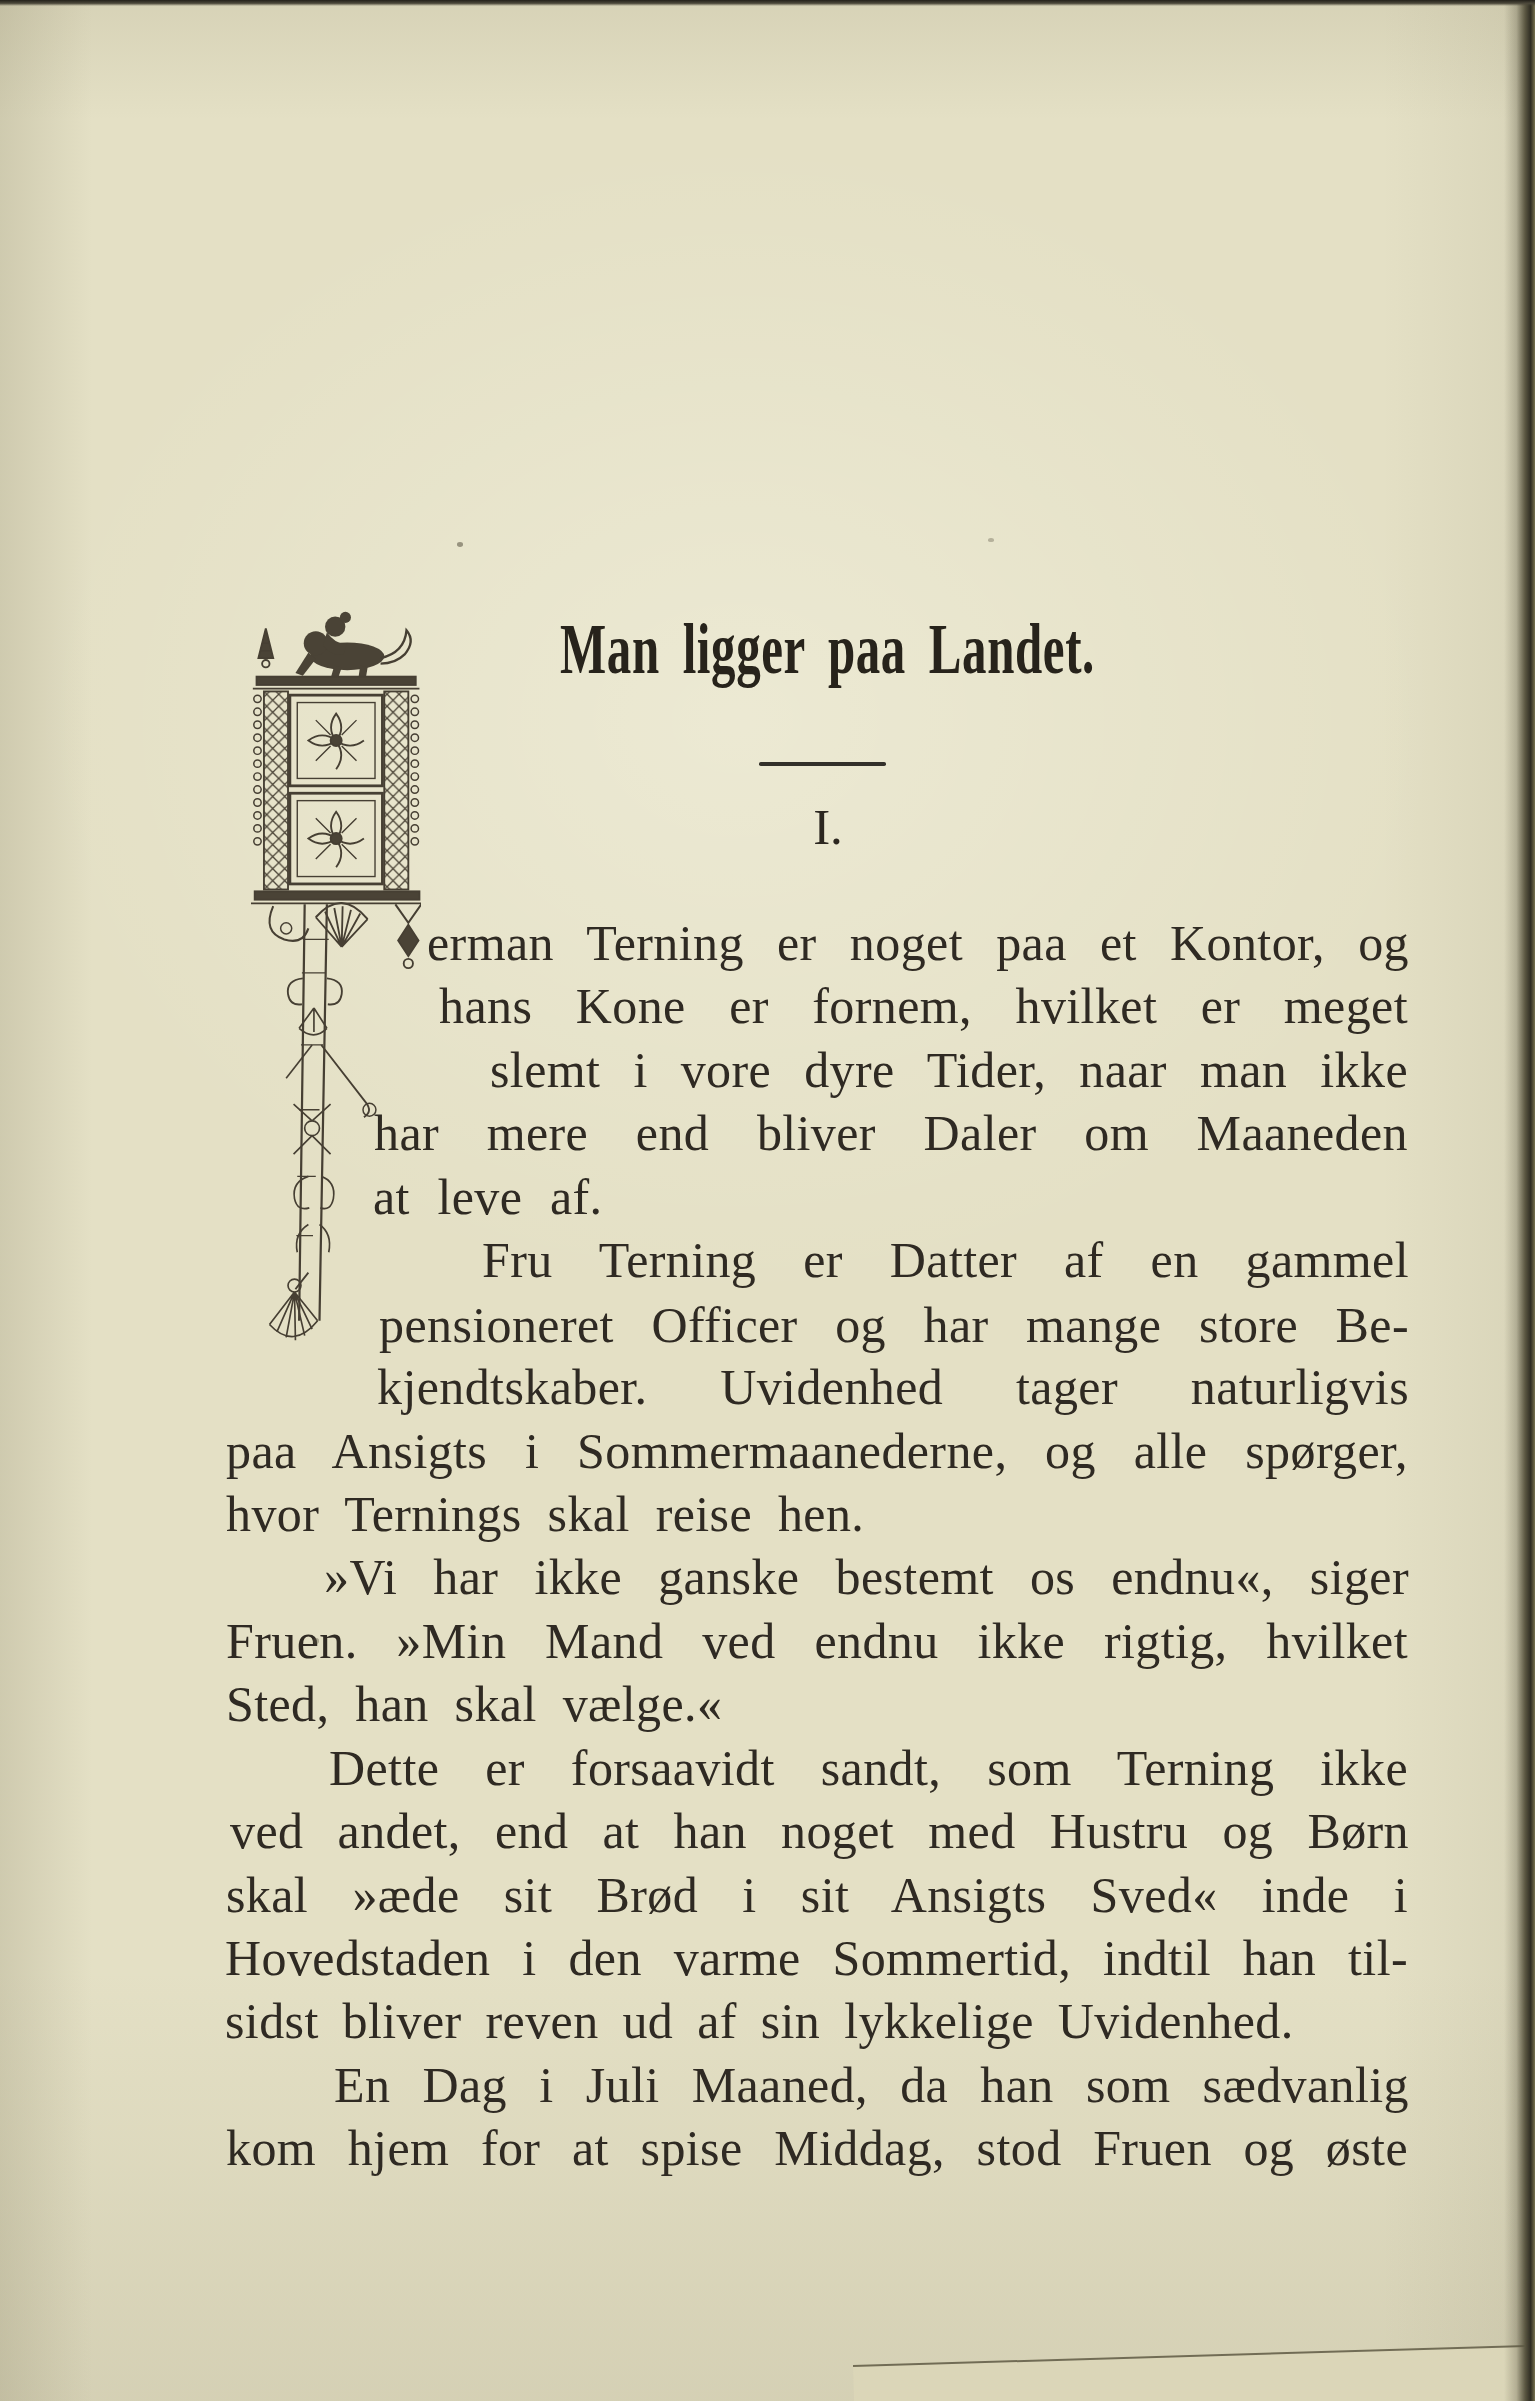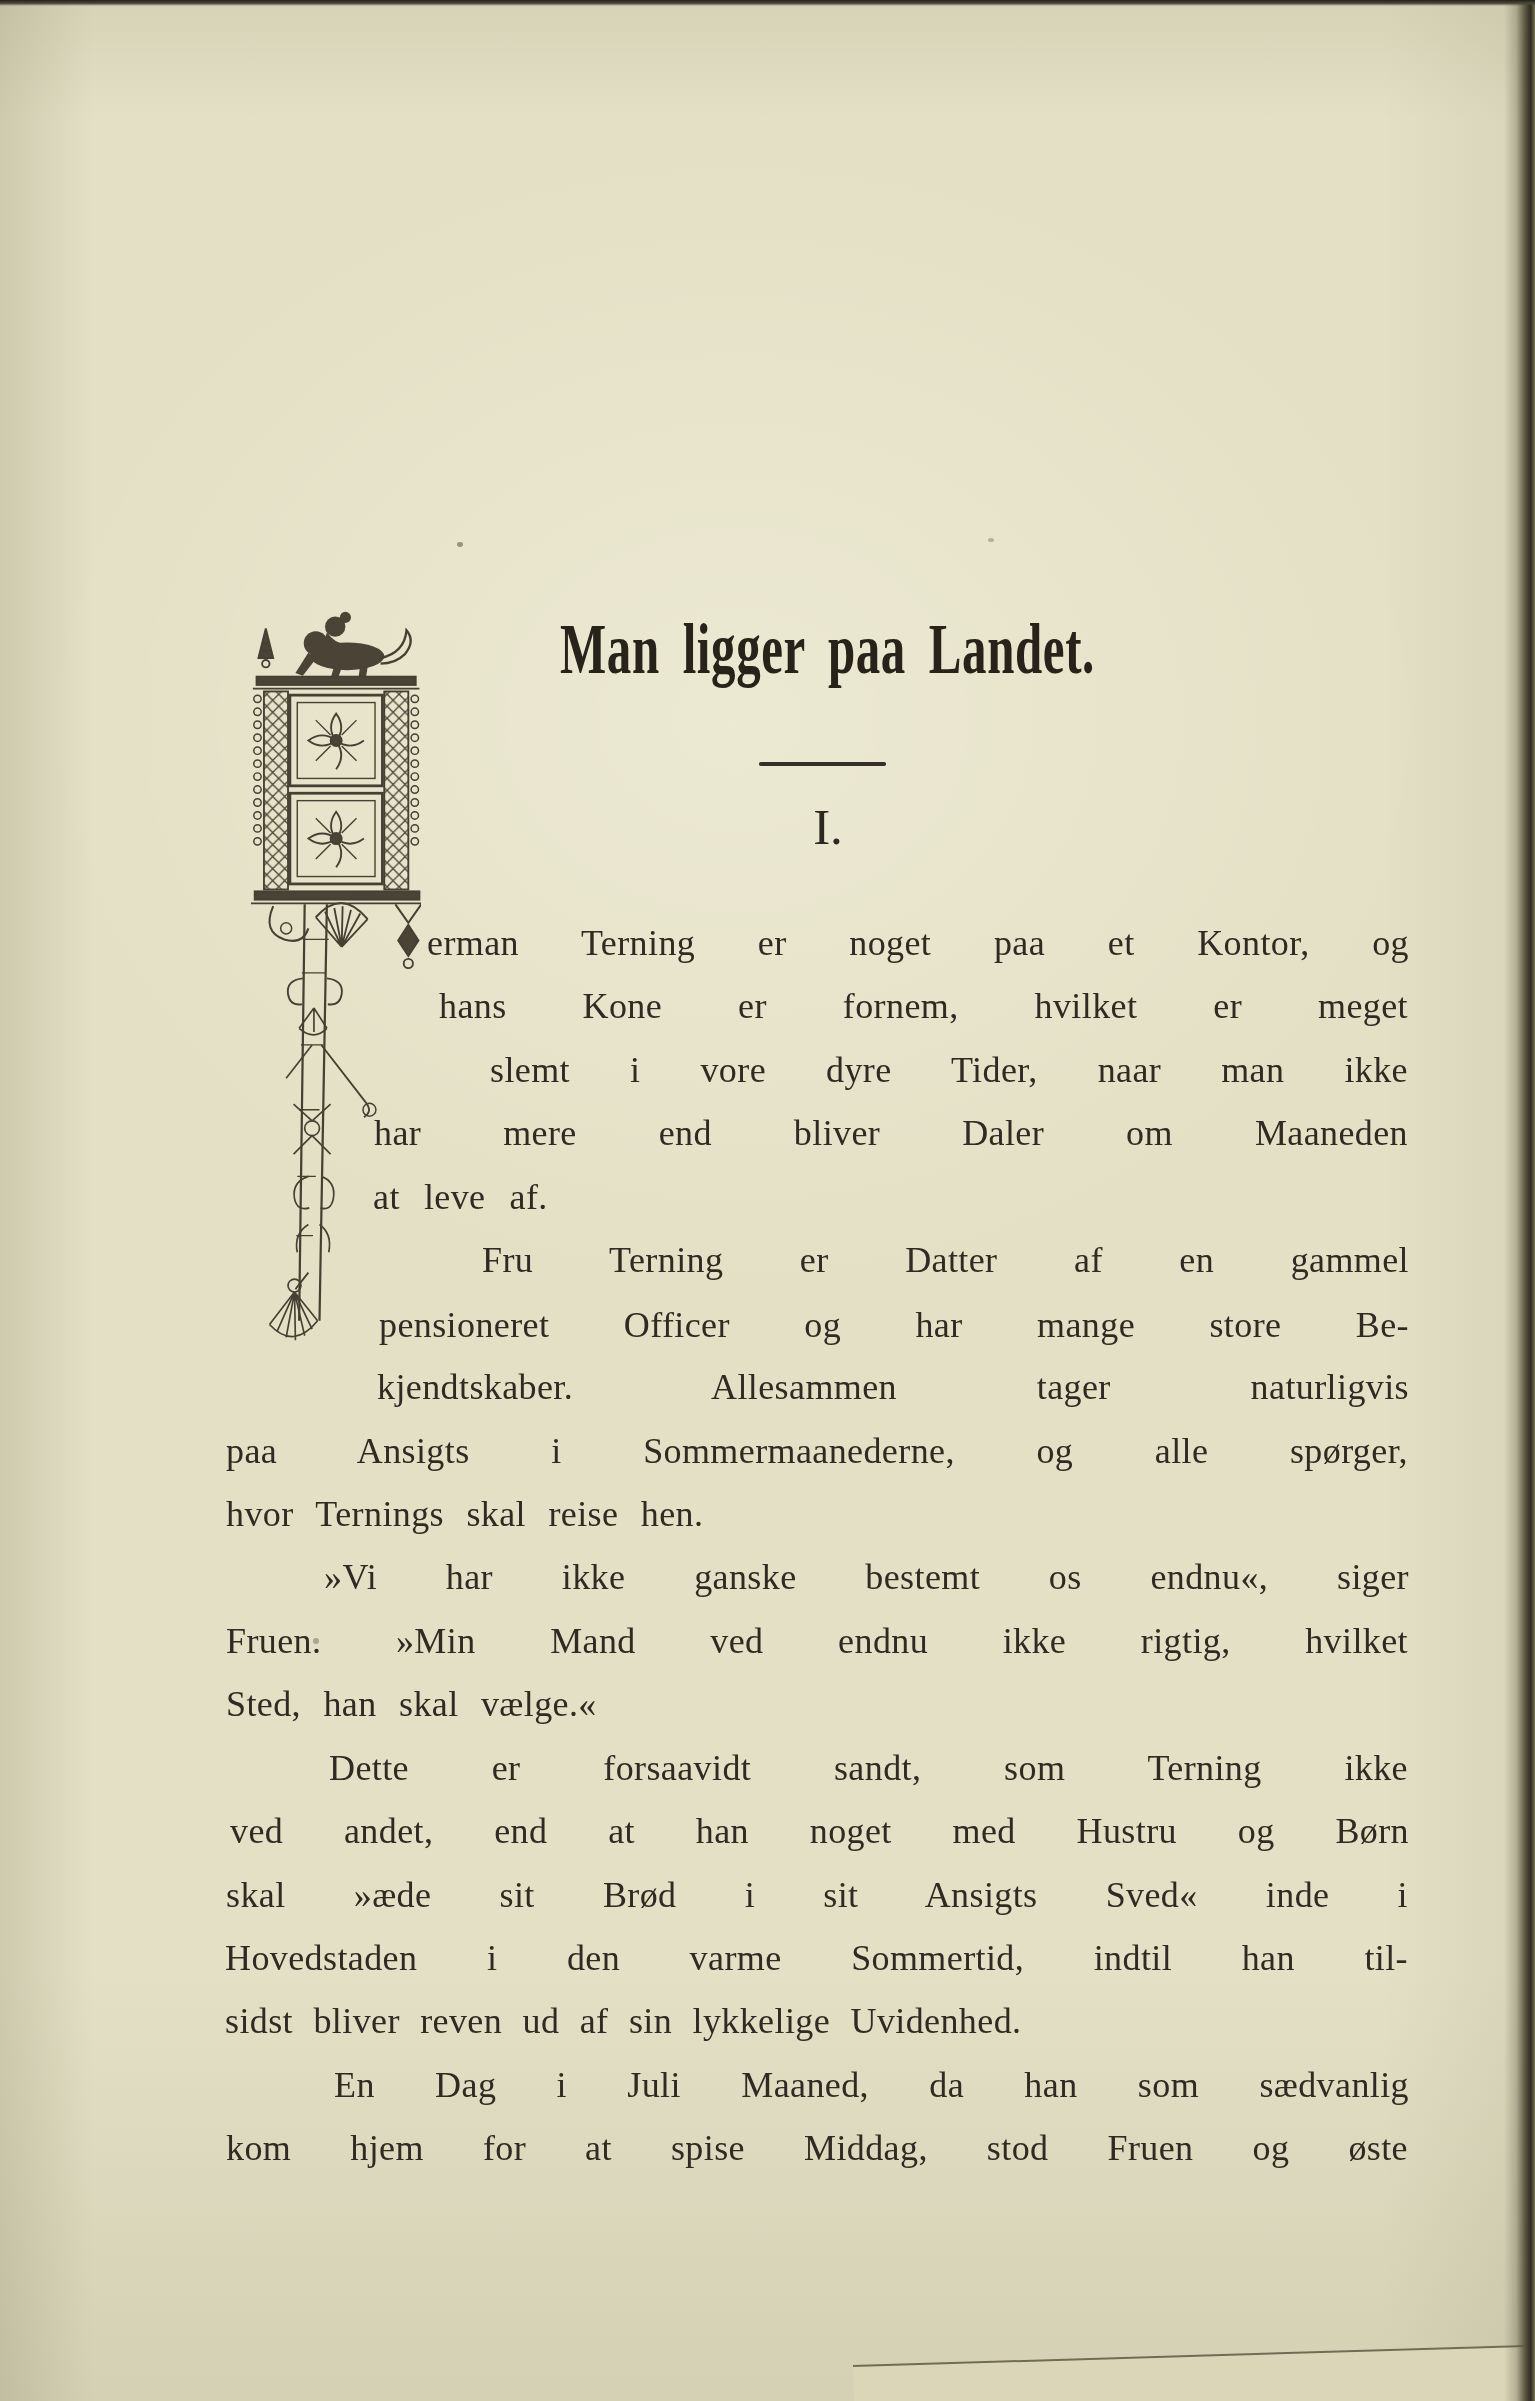--- a/index.html
+++ b/index.html
@@ -26,21 +26,21 @@
     position:absolute;left:340px;top:599px;width:975px;height:110px;
     text-align:center;font-weight:bold;font-size:72px;line-height:101px;
     letter-spacing:0.9px;word-spacing:14.7px;color:#27231b;
     transform:scaleX(0.68);transform-origin:50% 50%;white-space:nowrap;
   }
   .rule{position:absolute;left:759px;top:762px;width:127px;height:3.7px;background:#33302a;border-radius:1.8px;}
   .numeral{position:absolute;left:736px;top:798px;width:184px;text-align:center;
     font-size:51px;line-height:59px;color:#2c2720;}
 
   .bodyline{
-    position:absolute;height:63px;line-height:63px;font-size:36px;
+    position:absolute;height:63px;line-height:63px;font-size:50px;
     letter-spacing:0.4px;word-spacing:9.2px;white-space:nowrap;color:#2f2a23;
   }
   .j{white-space:normal;text-align:justify;text-align-last:justify;}
   .ornament{position:absolute;left:230px;top:610px;width:191px;height:745px;}
 </style>
 </head>
 <body>
 
 <div id="page">
 
@@ -158,21 +158,21 @@
   <div class="numeral">I.</div>
 
   <div>
     <div class="bodyline j" style="left:427px;top:912px;width:982px">erman Terning er noget paa et Kontor, og</div>
     <div class="bodyline j" style="left:439px;top:975px;width:969px">hans Kone er fornem, hvilket er meget</div>
     <div class="bodyline j" style="left:490px;top:1039px;width:918px">slemt i vore dyre Tider, naar man ikke</div>
     <div class="bodyline j" style="left:374px;top:1102px;width:1034px">har mere end bliver Daler om Maaneden</div>
     <div class="bodyline" style="left:373px;top:1166px;word-spacing:14.7px">at leve af.</div>
     <div class="bodyline j" style="left:482px;top:1229px;width:927px">Fru Terning er Datter af en gammel</div>
     <div class="bodyline j" style="left:379px;top:1294px;width:1030px">pensioneret Officer og har mange store Be-</div>
-    <div class="bodyline j" style="left:377px;top:1356px;width:1032px">kjendtskaber. Allesammen tager naturligvis</div>
+    <div class="bodyline j" style="left:377px;top:1356px;width:1032px">kjendtskaber. Uvidenhed tager naturligvis</div>
     <div class="bodyline j" style="left:226px;top:1420px;width:1182px">paa Ansigts i Sommermaanederne, og alle spørger,</div>
     <div class="bodyline" style="left:226px;top:1483px;word-spacing:13px">hvor Ternings skal reise hen.</div>
     <div class="bodyline j" style="left:324px;top:1546px;width:1085px">»Vi har ikke ganske bestemt os endnu«, siger</div>
     <div class="bodyline j" style="left:226px;top:1610px;width:1182px">Fruen. »Min Mand ved endnu ikke rigtig, hvilket</div>
     <div class="bodyline" style="left:226px;top:1673px;word-spacing:13px">Sted, han skal vælge.«</div>
     <div class="bodyline j" style="left:329px;top:1737px;width:1079px">Dette er forsaavidt sandt, som Terning ikke</div>
     <div class="bodyline j" style="left:230px;top:1800px;width:1179px">ved andet, end at han noget med Hustru og Børn</div>
     <div class="bodyline j" style="left:226px;top:1864px;width:1182px">skal »æde sit Brød i sit Ansigts Sved« inde i</div>
     <div class="bodyline j" style="left:225px;top:1927px;width:1183px">Hovedstaden i den varme Sommertid, indtil han til-</div>
     <div class="bodyline" style="left:225px;top:1990px;word-spacing:11px">sidst bliver reven ud af sin lykkelige Uvidenhed.</div>

